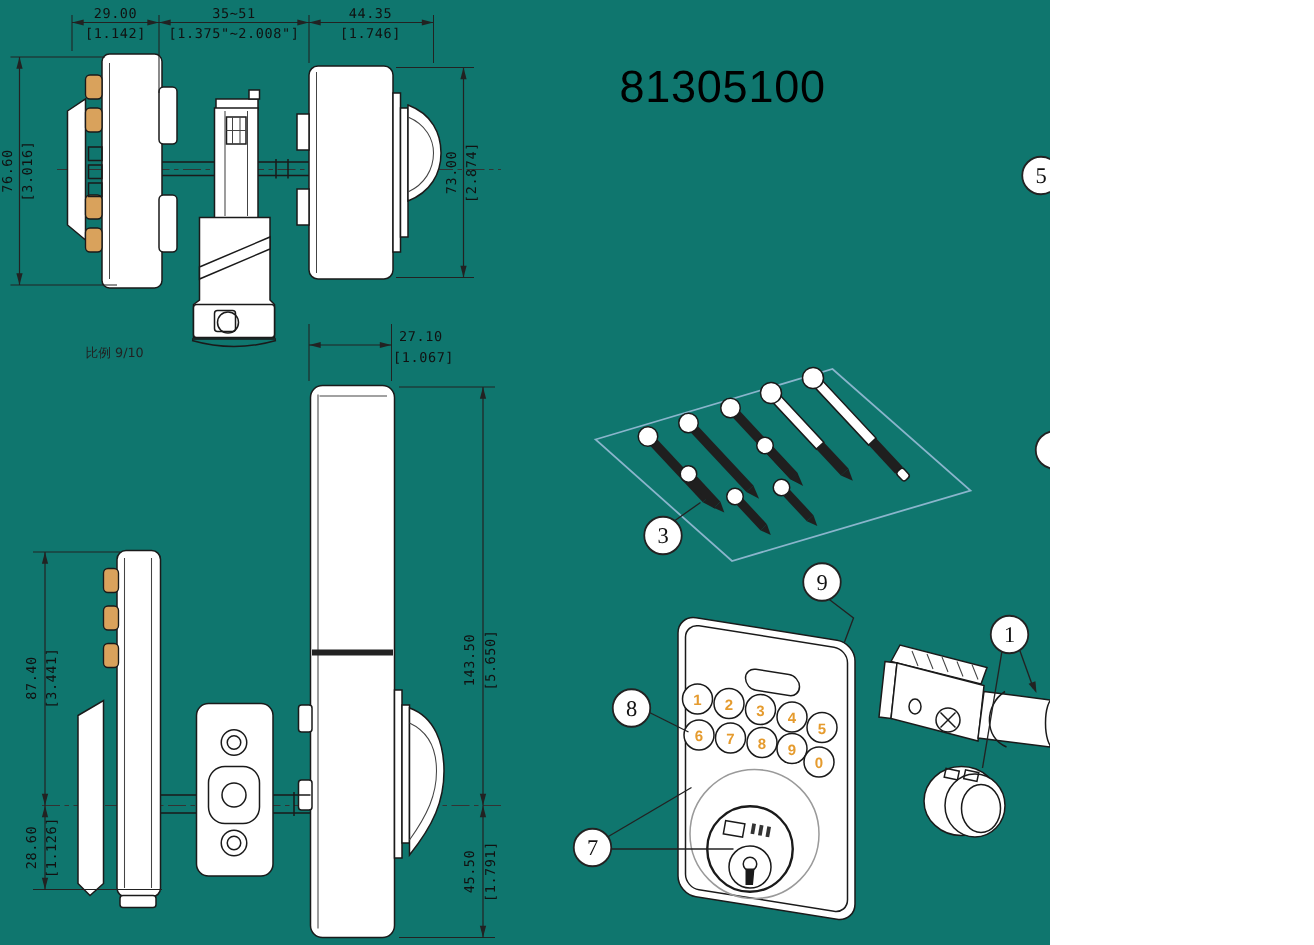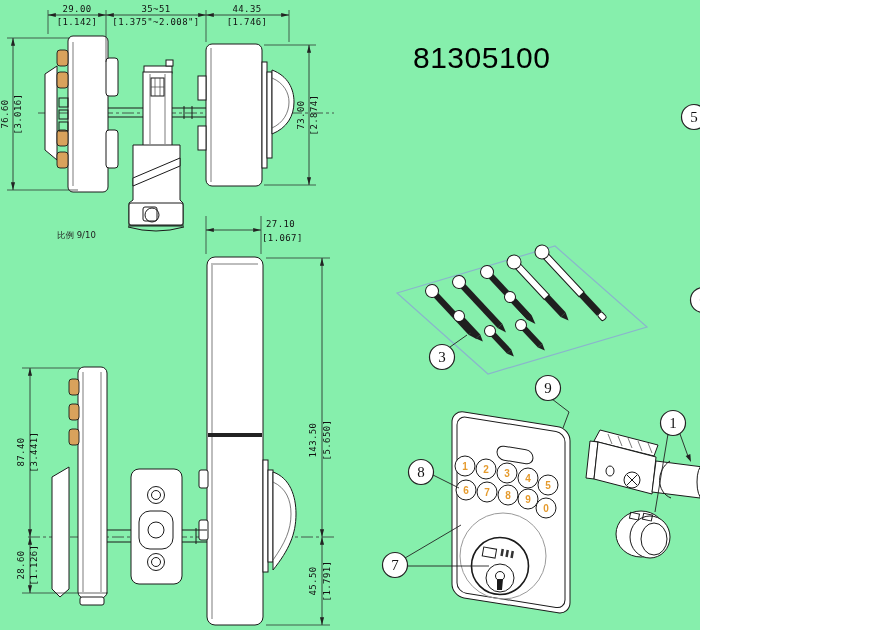--- a/index.html
+++ b/index.html
@@ -1,16 +1,16 @@
 <!DOCTYPE html>
 <html><head>
 <meta charset="utf-8">
 <style>
   html,body{margin:0;padding:0;background:#fff;}
-  #stage{width:700px;height:630px;position:relative;background:#86efac;overflow:hidden;}
+  #stage{width:700px;height:630px;position:relative;background:#0f766e;overflow:hidden;}
   svg{display:block;}
   .ln{stroke:#1a1a1a;stroke-width:1;fill:none;}
   .lnw{stroke:#1a1a1a;stroke-width:1;fill:#fff;}
   .thin{stroke:#444;stroke-width:.7;fill:none;}
   .dimline{stroke:#222;stroke-width:.8;fill:none;}
   .ext{stroke:#222;stroke-width:.7;fill:none;}
   .cl{stroke:#333;stroke-width:.8;fill:none;stroke-dasharray:12 3 3 3;}
   .leader{stroke:#222;stroke-width:.9;fill:none;}
   .dim{font:9px "DejaVu Sans Mono", monospace;fill:#111;letter-spacing:.4px;text-anchor:middle;}
   .dimL{font:9px "DejaVu Sans Mono", monospace;fill:#111;letter-spacing:.4px;text-anchor:start;}

